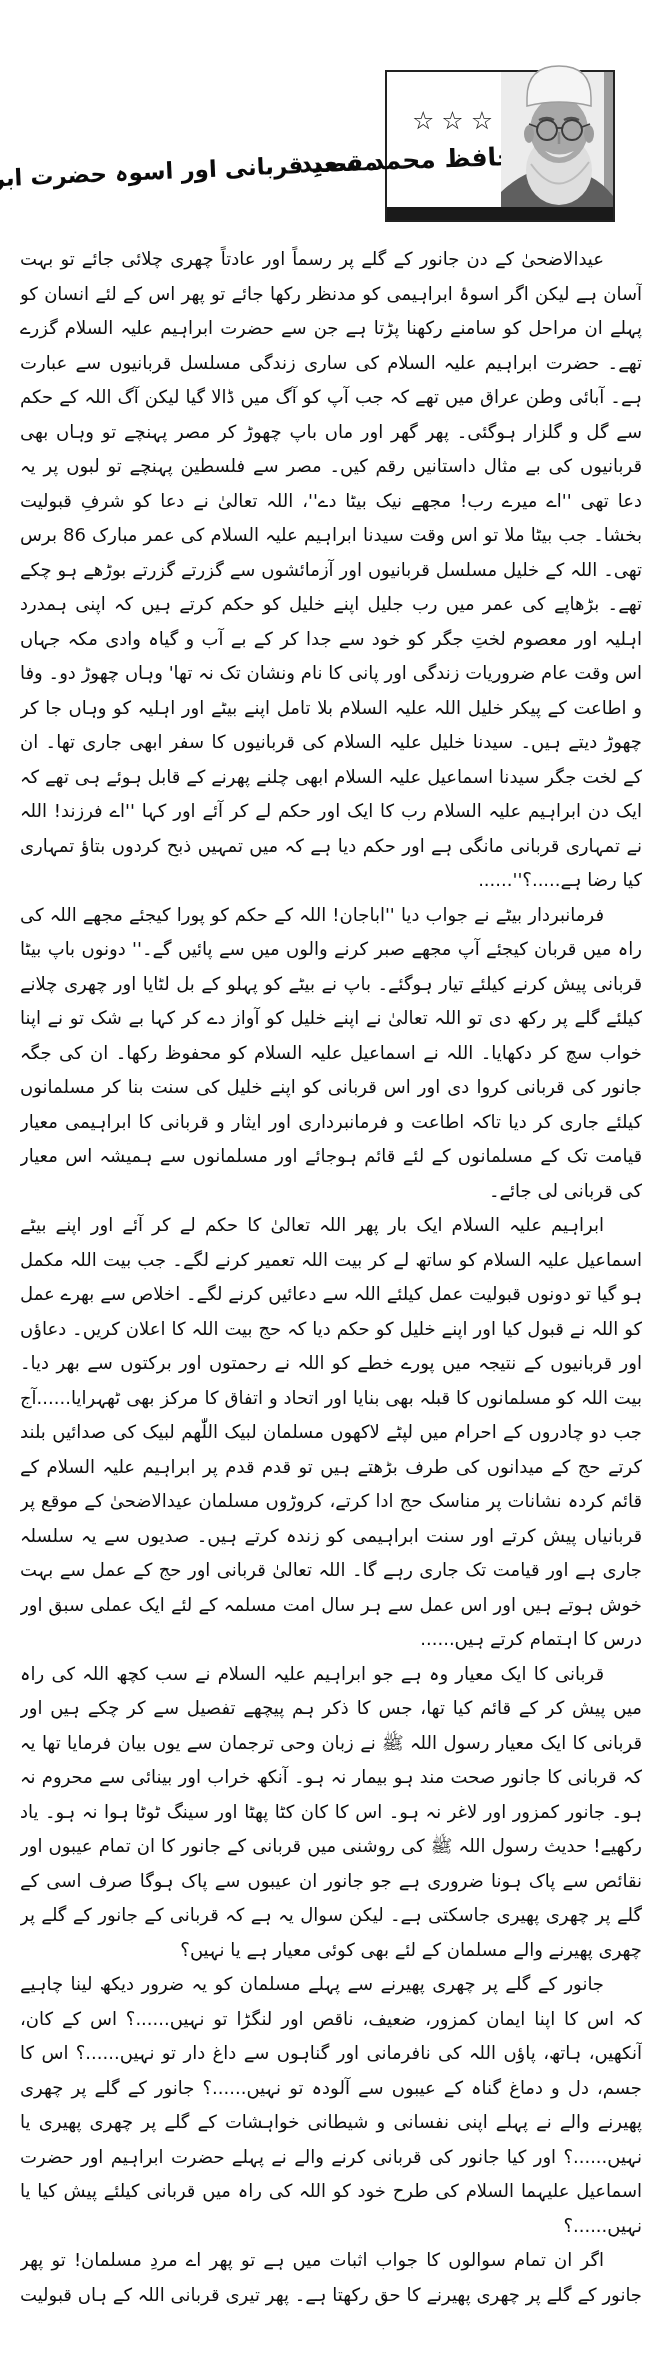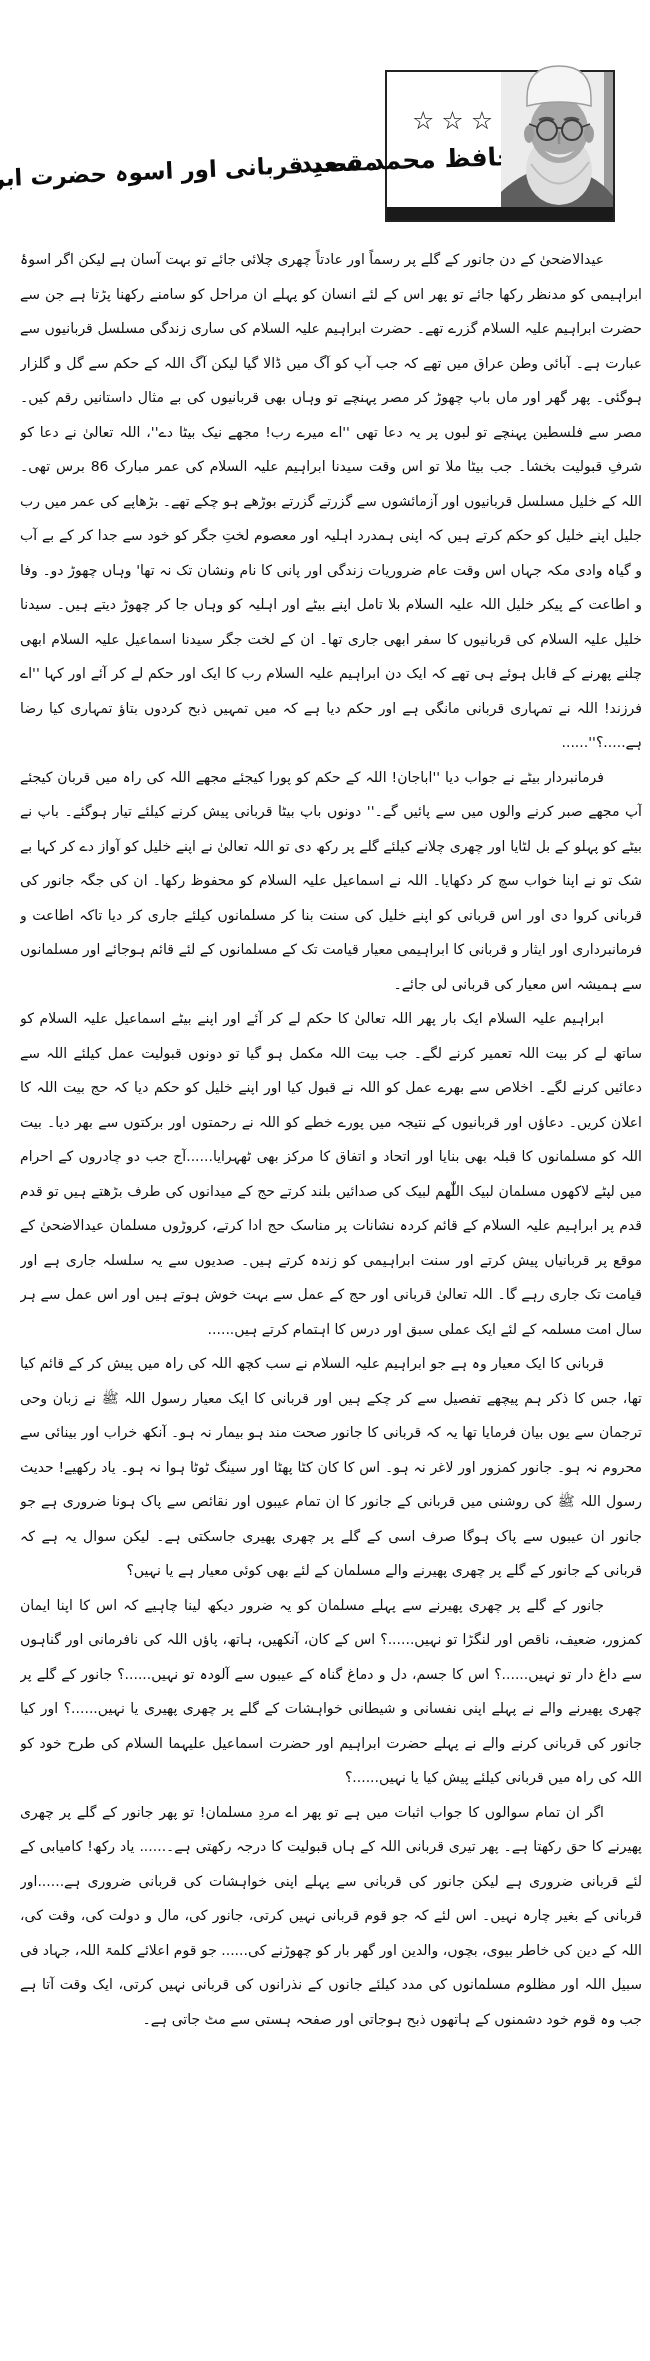--- a/index.html
+++ b/index.html
@@ -63,21 +63,21 @@
     color:#0b0b0b;
     transform:rotate(-2.5deg);
     white-space:nowrap;
   }
   
   .article-body{
     position:absolute;
     top:242px;left:20px;right:8px;
     height:2075px;
     overflow:hidden;
-    font-size:14px;
+    font-size:18px;
     line-height:34.5px;
     text-align:justify;
     color:#0e0e0e;
   }
   .para{
     margin:0;
     text-indent:38px;
   }
 </style>
 </head>

